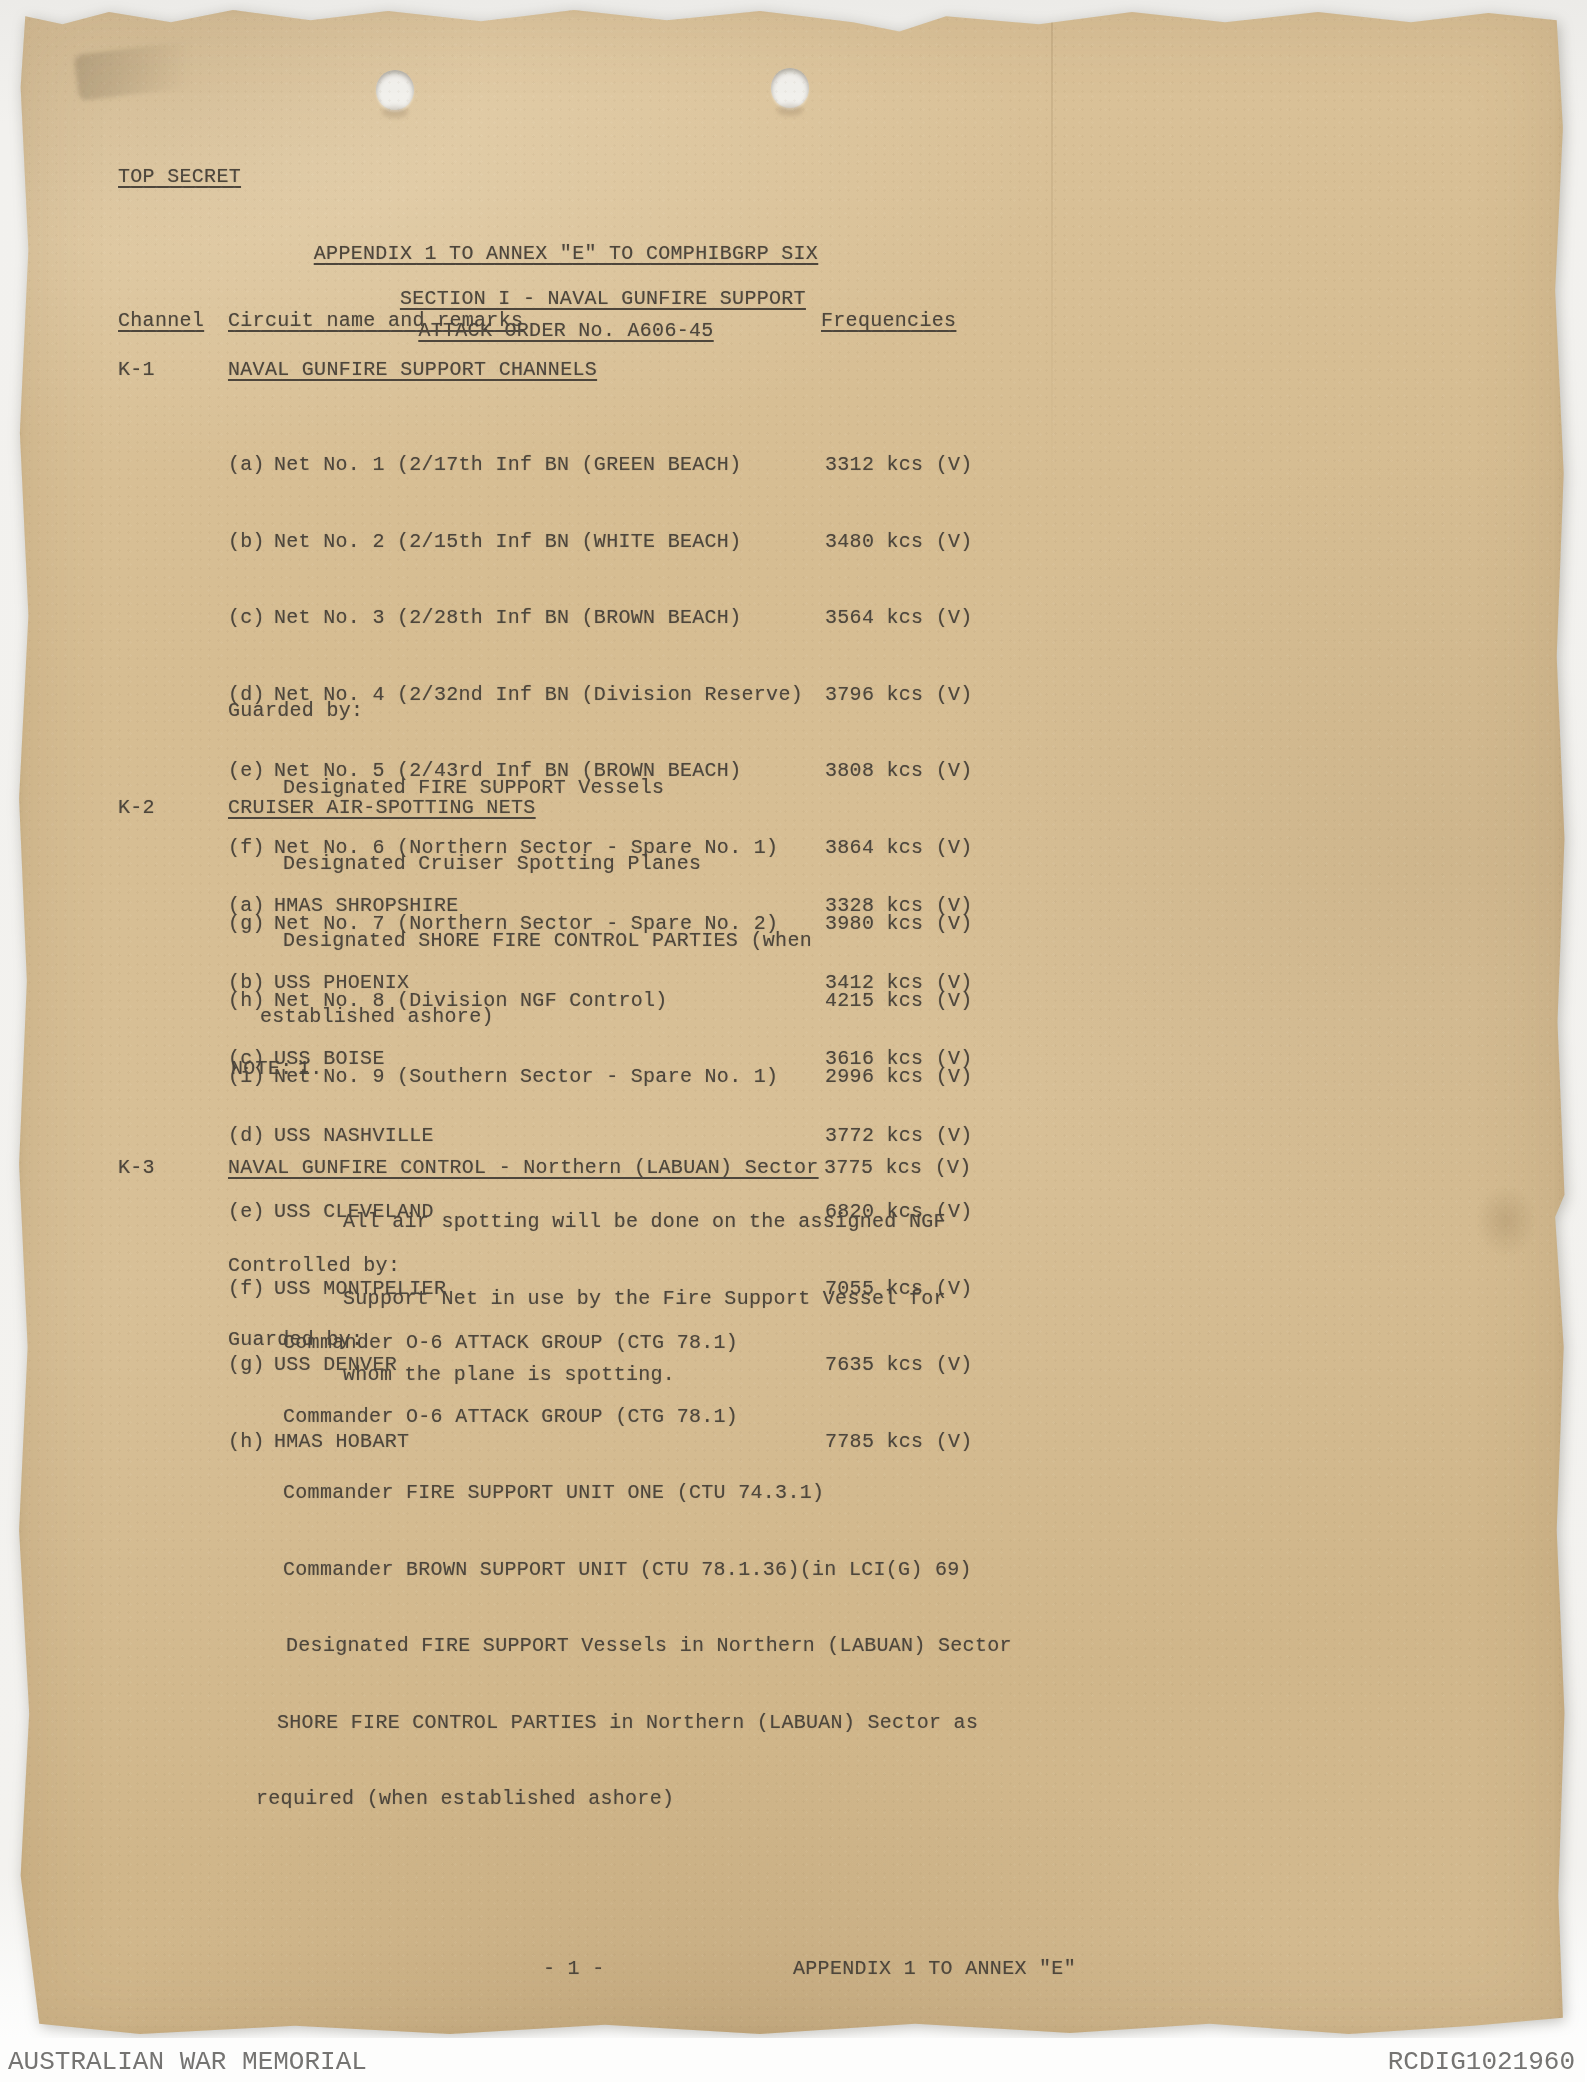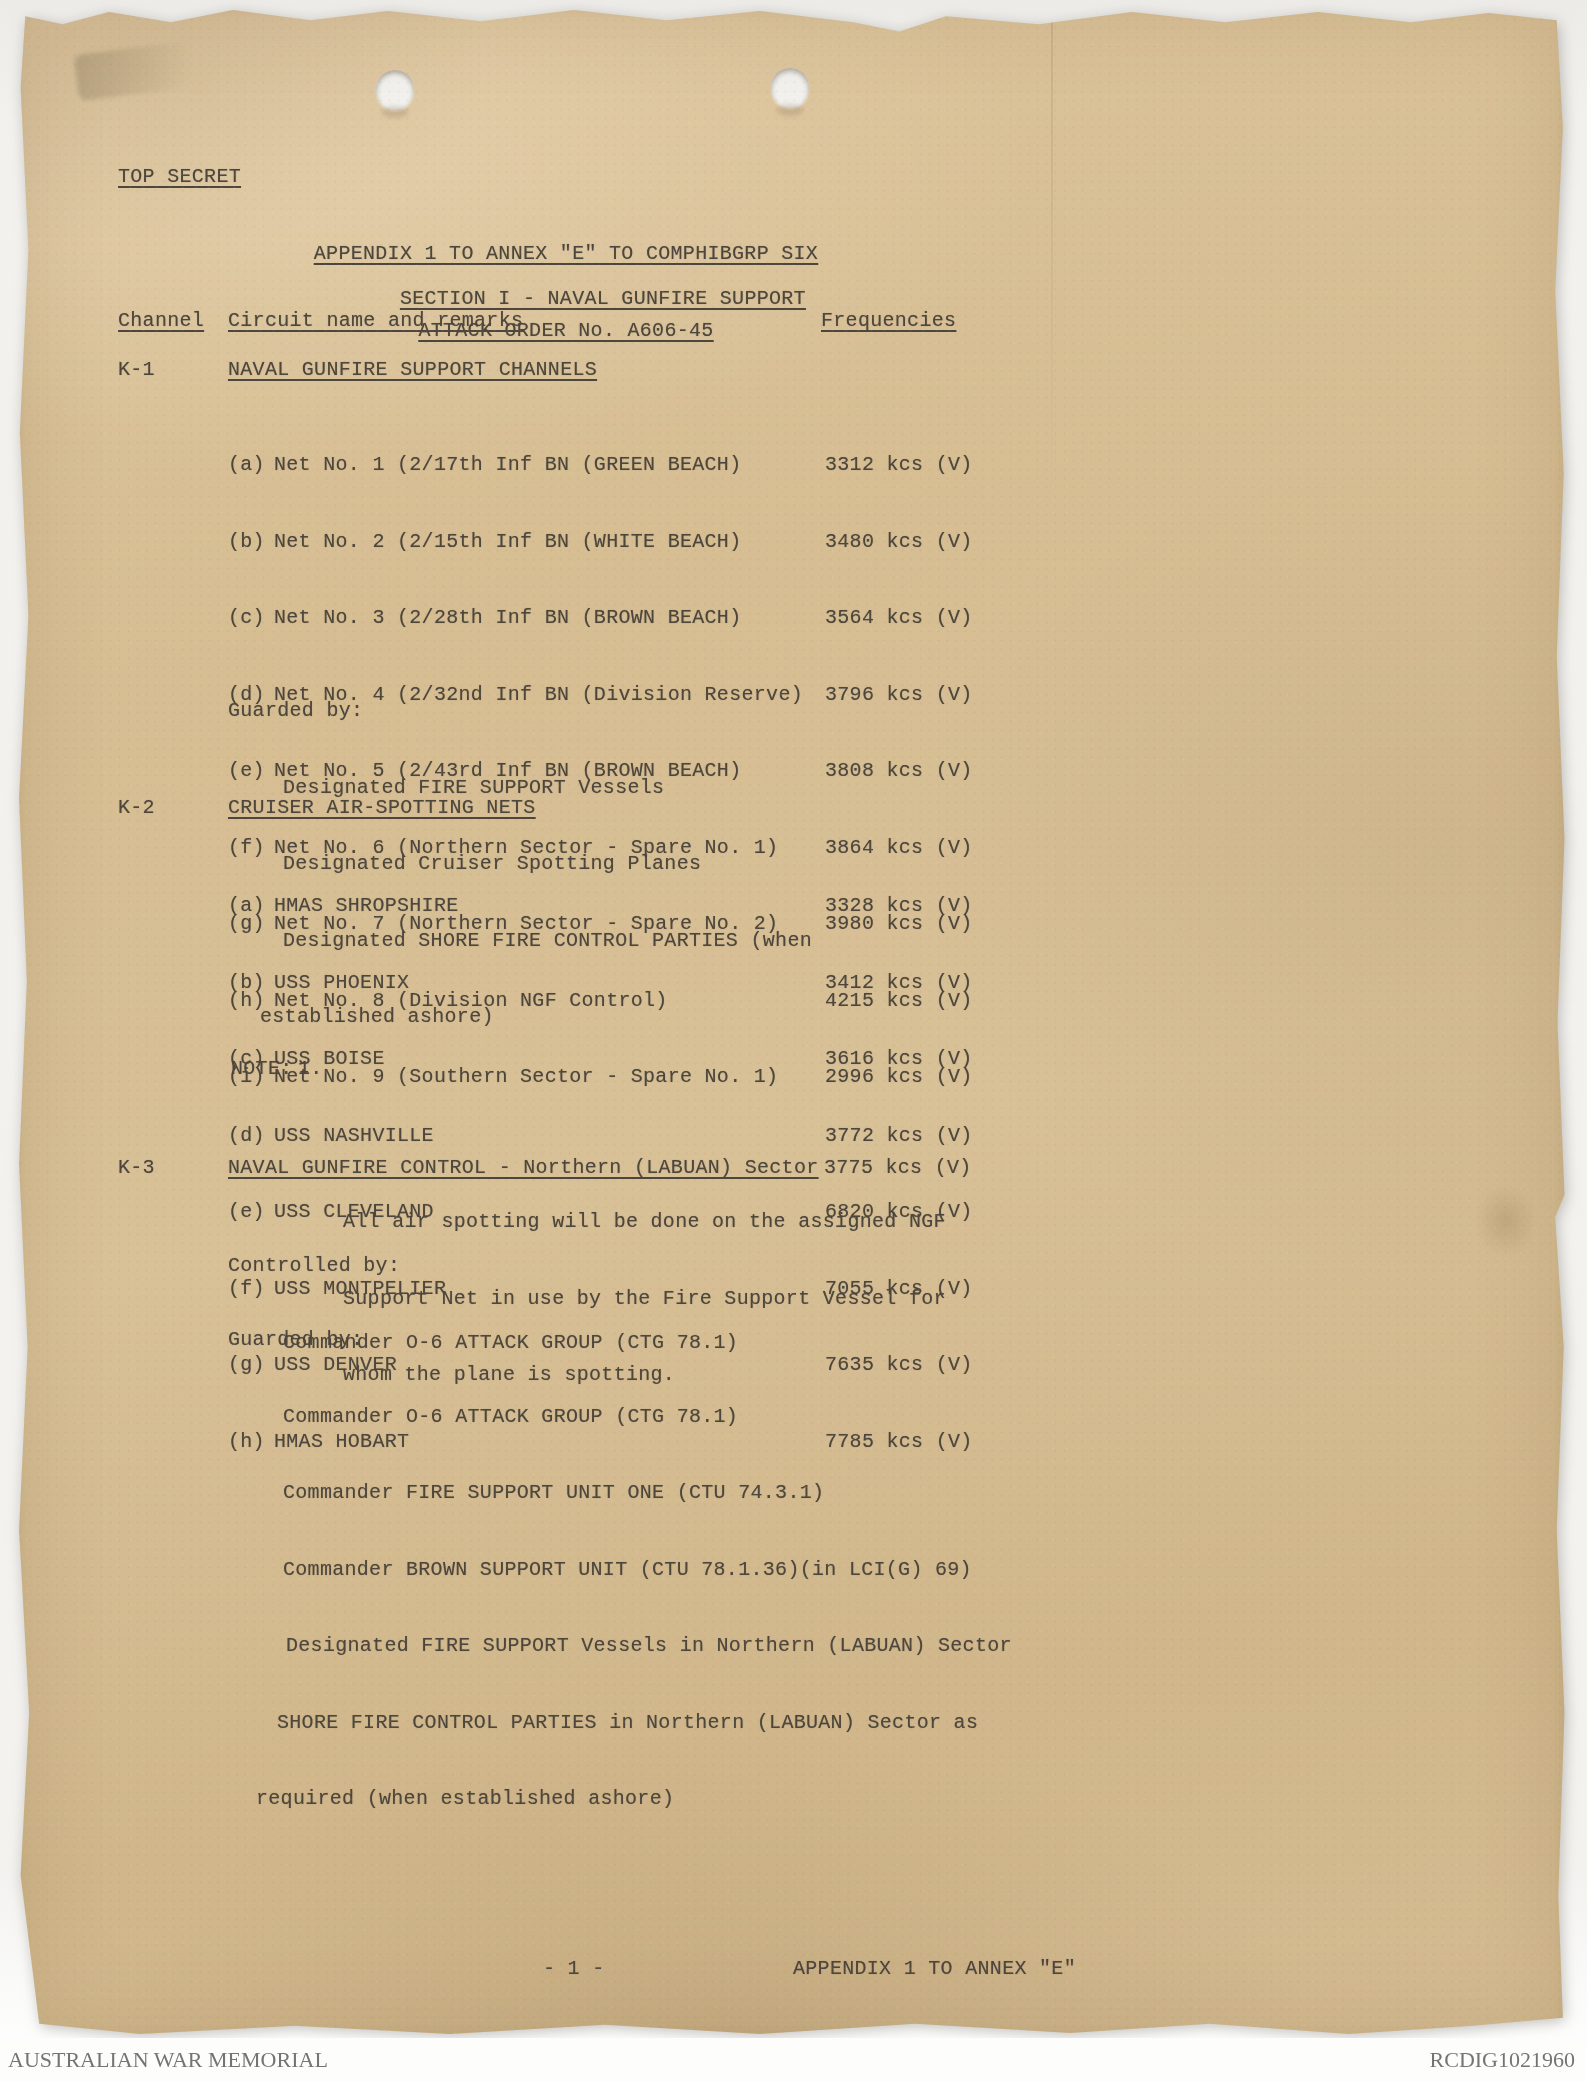--- a/index.html
+++ b/index.html
@@ -73,21 +73,21 @@
     text-shadow: 0 0 1px rgba(77,70,60,0.45);
   }
   .u { text-decoration: underline; text-decoration-thickness:1.5px; text-underline-offset:4px; }
   .center { text-align:center; }
   .row { position:relative; height:25.5px; white-space:pre; }
   .row .freq { position:absolute; left:597px; top:0; }
   .lbl { display:inline-block; width:46px; }
   .archive-bar {
     position:absolute; left:0; top:2038px; width:1585px; height:44px;
     background:#fdfdfc; color:#757472;
-    font-family:Liberation Serif, serif; font-size:22px;
+    font-family:Liberation Mono, monospace; font-size:26px;
   }
   .archive-bar .aname { position:absolute; left:8px; top:9px; }
   .archive-bar .aid  { position:absolute; right:10px; top:9px; }
 </style>
 </head>
 <body>
 
 <div class="page-wrap">
   <div class="page">
     <div class="stain-a"></div>

